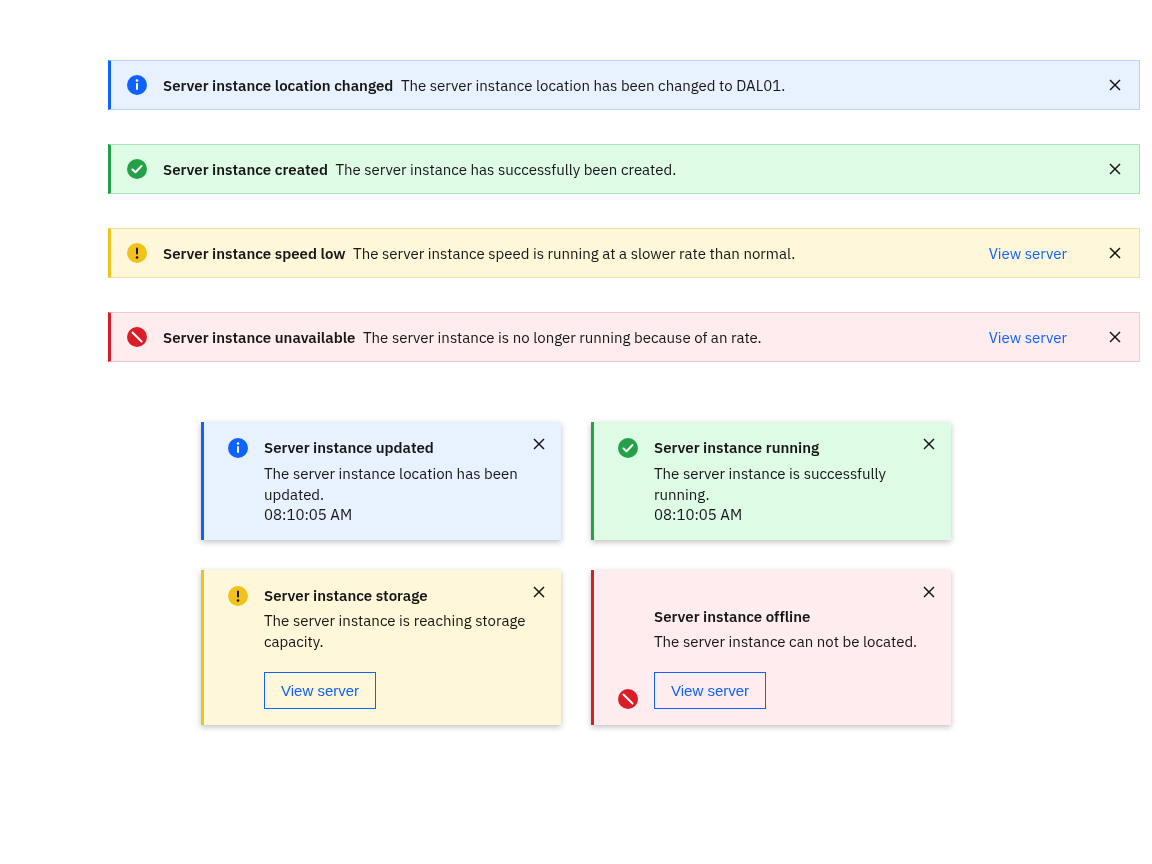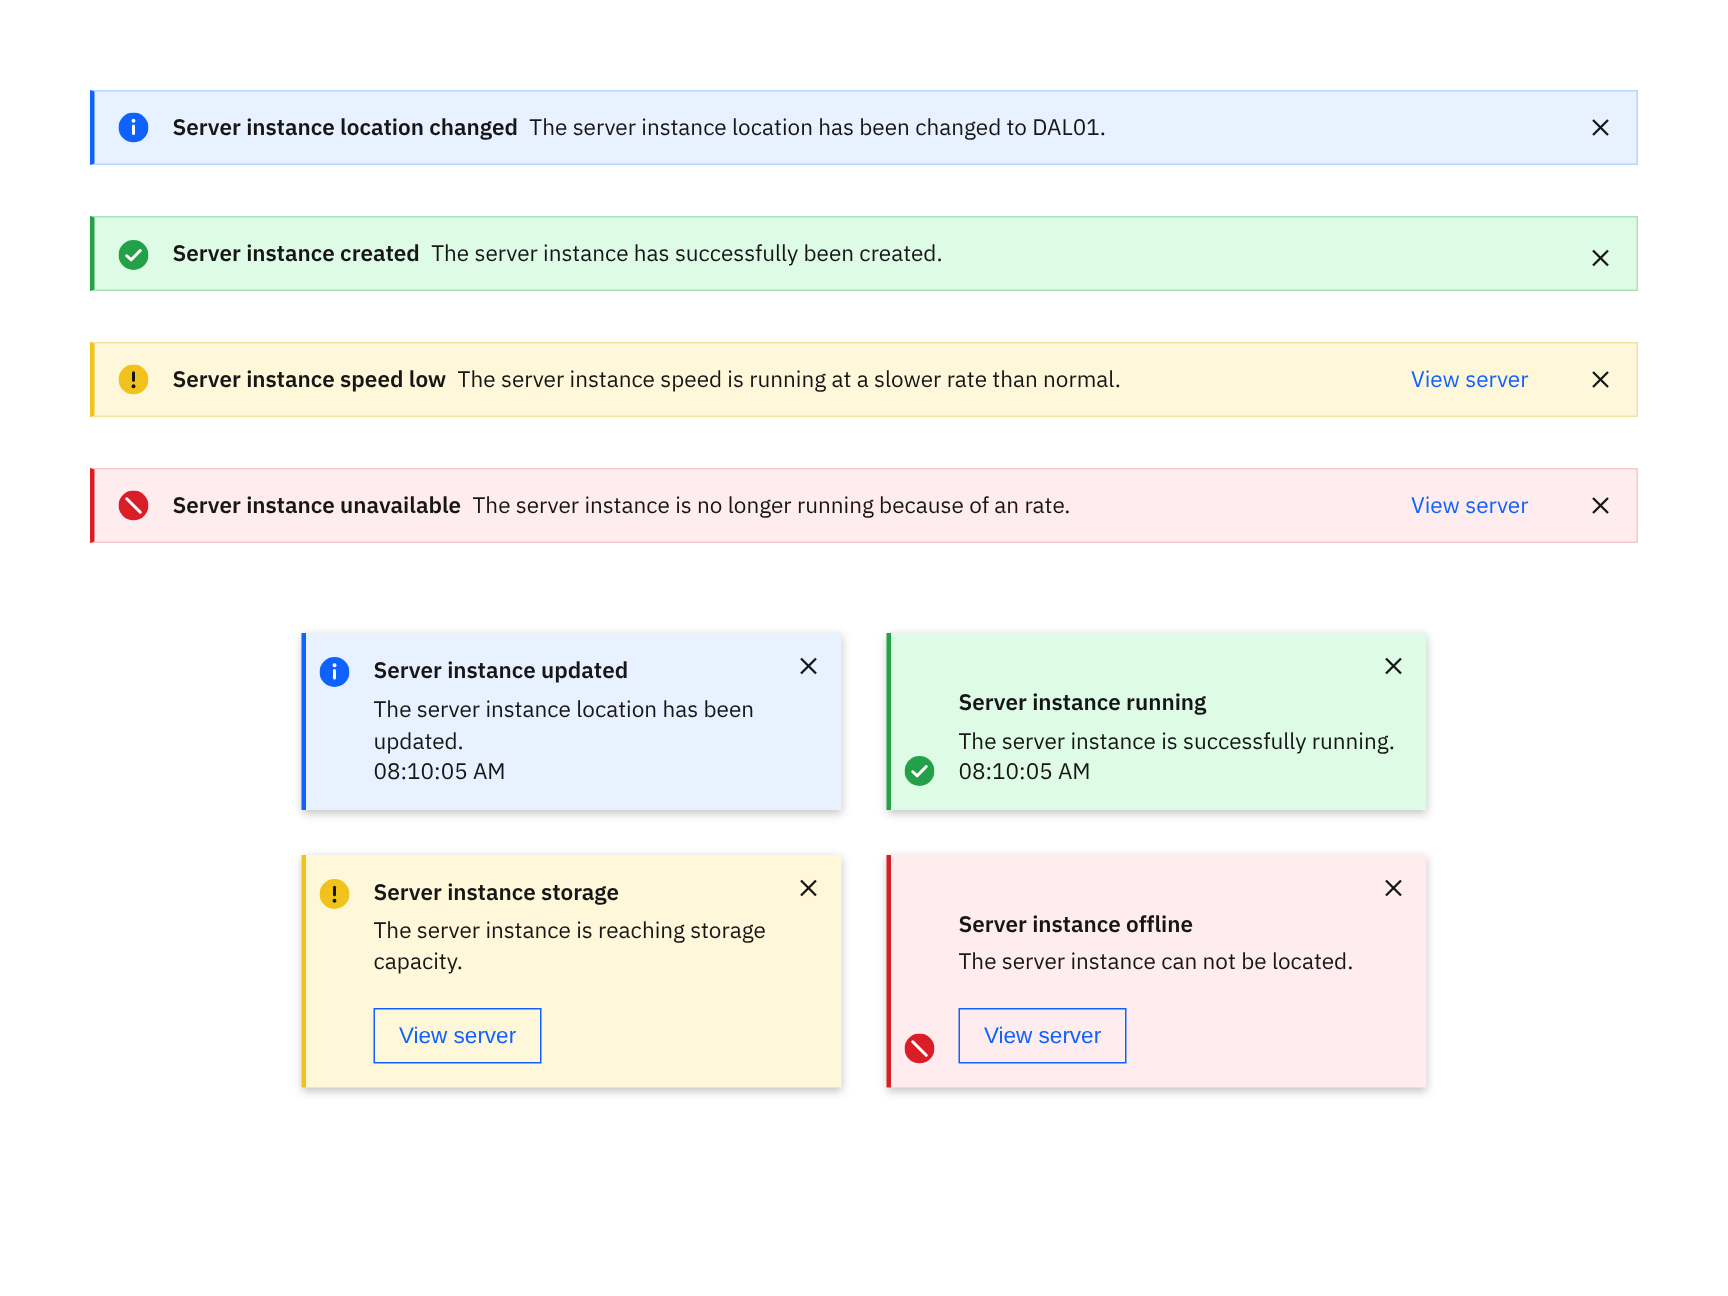--- a/index.html
+++ b/index.html
@@ -17,20 +17,21 @@
   }
   .inline-notification {
     display: flex;
     align-items: center;
     width: 100%;
     min-height: 50px;
     border: 1px solid;
     border-left-width: 3px;
     padding: 13px 16px 13px 16px;
     font-size: 15px;
+    margin-left: 48px;
   }
   .inline-notification .icon {
     flex: 0 0 20px;
     margin-right: 16px;
     display: inline-flex;
   }
   .inline-notification .content {
     flex: 1 1 auto;
     line-height: 1.4;
   }
@@ -51,36 +52,36 @@
     white-space: nowrap;
   }
   .inline-notification .close {
     flex: 0 0 auto;
     margin-left: 16px;
     cursor: pointer;
     display: inline-flex;
   }
 
   .info    { background:#e8f1ff; border-color:#b9d4ff; border-left-color:#0f62fe; }
-  .success { background:#defbe6; border-color:#a7e3b6; border-left-color:#24a148;align-items:flex-end; }
+  .success { background:#defbe6; border-color:#a7e3b6; border-left-color:#24a148; }
   .warning { background:#fff7d9; border-color:#f1e4a0; border-left-color:#f1c21b; }
   .error   { background:#ffecee; border-color:#f6c8cc; border-left-color:#da1e28; }
 
   .toast-area {
     margin-top: 60px;
     display: grid;
     grid-template-columns: repeat(2, 360px);
     gap: 30px 30px;
     justify-content: center;
   }
   .toast {
     position: relative;
     width: 360px;
     border-left: 3px solid;
-    padding: 16px 16px 16px 9px;
+    padding: 16px 16px 16px 24px;
     box-shadow: 0 2px 6px rgba(0,0,0,0.25);
     display: flex;
   }
   .toast.info    { background:#e8f1ff; border-left-color:#0f62fe; }
   .toast.success { background:#defbe6; border-left-color:#24a148; }
   .toast.warning { background:#fff7d9; border-left-color:#f1c21b; }
   .toast.error   { background:#ffecee; border-left-color:#da1e28;align-items:flex-end; }
 
   .toast .icon {
     flex: 0 0 20px;

